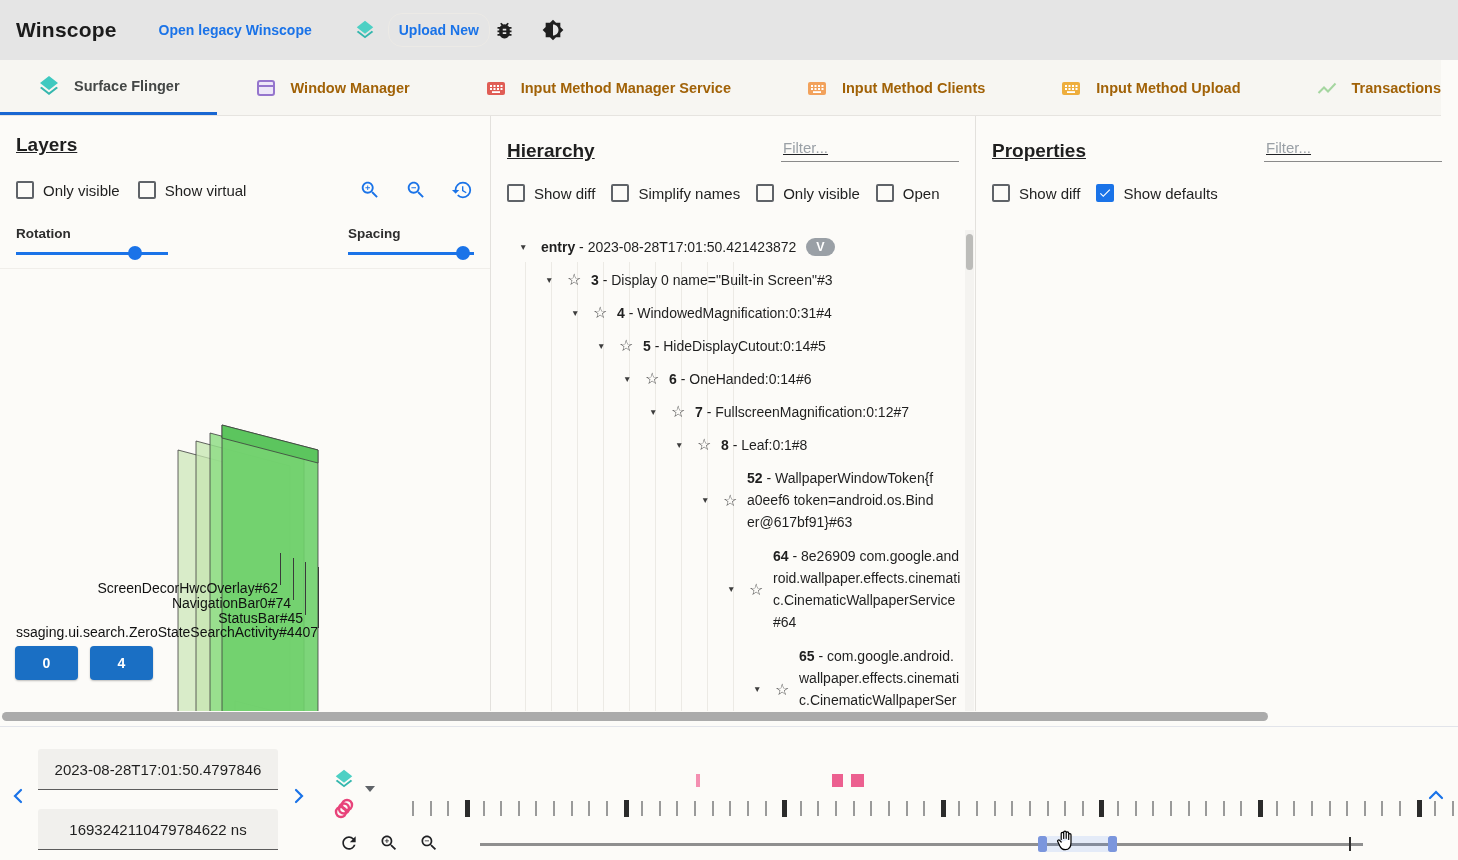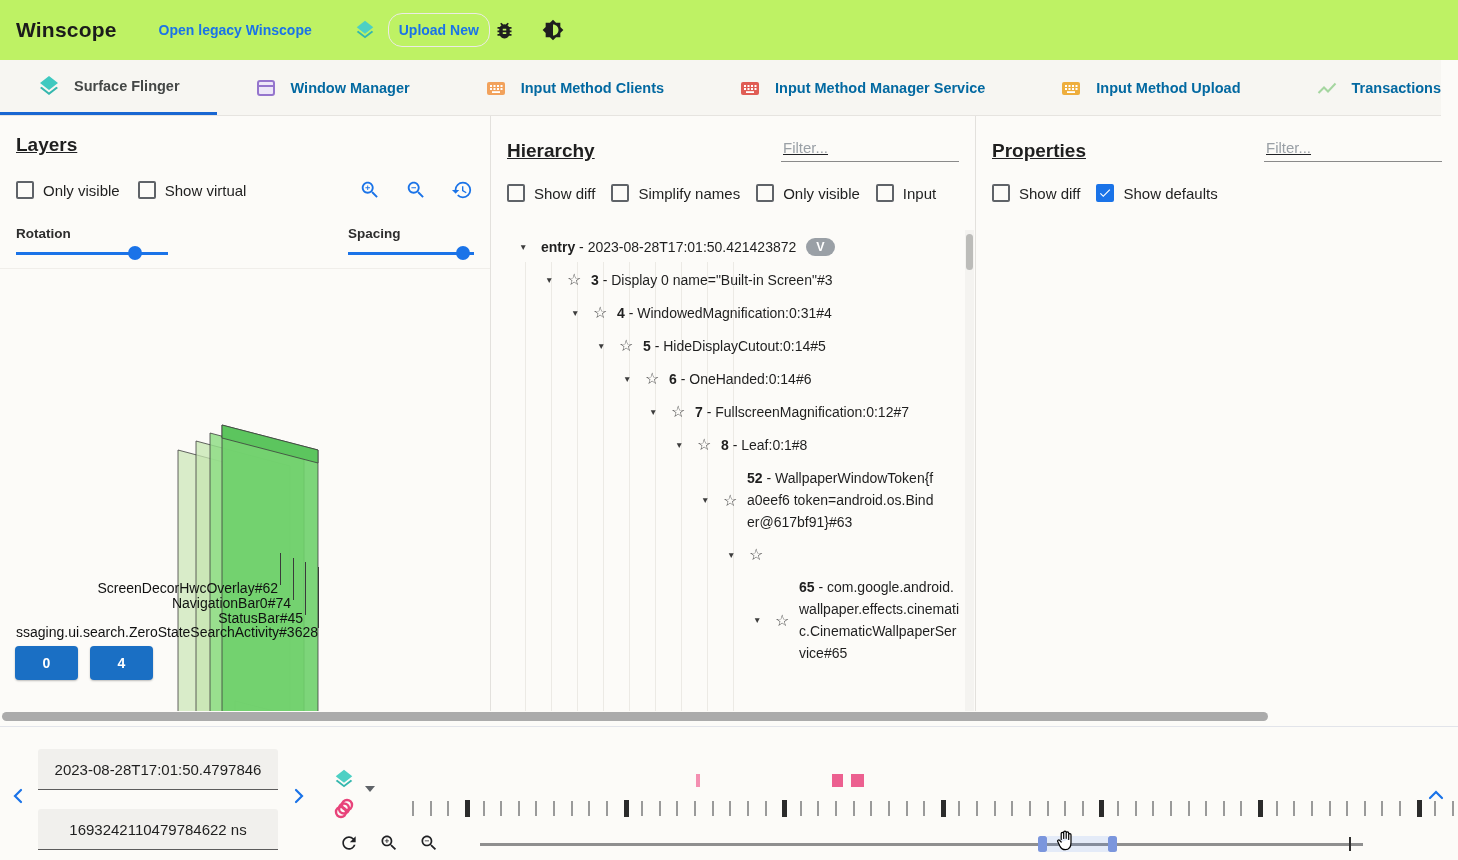--- a/index.html
+++ b/index.html
@@ -2,38 +2,38 @@
 <html><head>
 <meta charset="utf-8">
 <style>
   * { margin:0; padding:0; box-sizing:border-box; }
   html,body { width:1458px; height:860px; overflow:hidden;
     font-family:"Liberation Sans", sans-serif; background:#fcfbf8; color:#202124; }
   .stage { position:relative; width:1458px; height:860px; }
 
   
   .topbar { position:absolute; top:0; left:0; right:0; height:60px;
-    display:flex; align-items:center; padding:0 16px; background:#bef264; }
+    display:flex; align-items:center; padding:0 16px; background:#e5e5e5; }
   .app-title { font-size:21px; font-weight:bold; color:#1b1b1b; letter-spacing:.2px; }
   .legacy-link { margin-left:42px; font-size:14px; font-weight:bold; color:#1a73e8;
     text-decoration:none; cursor:pointer; }
   .file-wrap { margin-left:42px; display:flex; align-items:center; gap:8px; min-width:0; }
   .file-name { font-size:13.5px; font-weight:bold; color:#3c4043; white-space:nowrap; }
   .upload-btn { margin-left:12px; flex:none; border:1px solid #eceae6; background:transparent;
     color:#1a73e8; font-weight:bold; font-size:14px; padding:8px 10px; border-radius:14px; cursor:pointer;
     font-family:"Liberation Sans", sans-serif; }
   .iconbtn { flex:none; display:inline-flex; align-items:center; justify-content:center;
     width:30px; height:30px; cursor:pointer; }
 
   
   .tabbar { position:absolute; top:60px; left:0; right:17px; height:56px; display:flex;
     background:#f7f6f2; border-bottom:1px solid #e6e4e0; overflow:hidden; }
   .tab { display:flex; align-items:center; gap:13px; padding:0 37px; cursor:pointer;
     position:relative; flex:none; }
-  .tab-label { font-size:14.5px; color:#0369a1; font-weight:bold; white-space:nowrap; }
+  .tab-label { font-size:14.5px; color:#a16207; font-weight:bold; white-space:nowrap; }
   .tab.active { border-bottom:3px solid #1967d2; }
   .tab.active .tab-label { color:#444746; }
 
   
   .main { position:absolute; top:116px; left:0; right:0; height:595px; display:flex; }
   .panel { position:relative; height:100%; overflow:hidden; }
   .panel.layers { width:490px; }
   .panel.hier { width:485px; border-left:1px solid #e3e1dd; }
   .panel.props { flex:1; border-left:1px solid #e3e1dd; }
   .panel-head { display:flex; align-items:flex-end; justify-content:space-between;
@@ -153,54 +153,54 @@
           <svg width="24" height="24" viewBox="0 0 24 24">
             <rect x="4" y="5" width="16" height="14" rx="2" fill="#ede7f8" stroke="#9575cd" stroke-width="2"></rect>
             <line x1="4" y1="10" x2="20" y2="10" stroke="#9575cd" stroke-width="2"></line>
           </svg>
         </span>
         <span class="tab-label">Window Manager</span>
       </div>
       <div class="tab">
         <span style="display: inline-flex;">
           <svg width="24" height="24" viewBox="0 0 24 24">
+            <rect x="3" y="6" width="18" height="13" rx="2" fill="#e05d55"></rect>
+            <g fill="#fff">
+              <rect x="6" y="9" width="2" height="2"></rect>
+              <rect x="9.5" y="9" width="2" height="2"></rect>
+              <rect x="13" y="9" width="2" height="2"></rect>
+              <rect x="16.5" y="9" width="2" height="2"></rect>
+              <rect x="6" y="12" width="2" height="2"></rect>
+              <rect x="9.5" y="12" width="2" height="2"></rect>
+              <rect x="13" y="12" width="2" height="2"></rect>
+              <rect x="16.5" y="12" width="2" height="2"></rect>
+              <rect x="8" y="15.2" width="8" height="1.8"></rect>
+            </g>
+          </svg>
+        </span>
+        <span class="tab-label">Input Method Manager Service</span>
+      </div>
+      <div class="tab">
+        <span style="display: inline-flex;">
+          <svg width="24" height="24" viewBox="0 0 24 24">
             <rect x="3" y="6" width="18" height="13" rx="2" fill="#f2a25c"></rect>
             <g fill="#fff">
               <rect x="6" y="9" width="2" height="2"></rect>
               <rect x="9.5" y="9" width="2" height="2"></rect>
               <rect x="13" y="9" width="2" height="2"></rect>
               <rect x="16.5" y="9" width="2" height="2"></rect>
               <rect x="6" y="12" width="2" height="2"></rect>
               <rect x="9.5" y="12" width="2" height="2"></rect>
               <rect x="13" y="12" width="2" height="2"></rect>
               <rect x="16.5" y="12" width="2" height="2"></rect>
               <rect x="8" y="15.2" width="8" height="1.8"></rect>
             </g>
           </svg>
         </span>
         <span class="tab-label">Input Method Clients</span>
-      </div>
-      <div class="tab">
-        <span style="display: inline-flex;">
-          <svg width="24" height="24" viewBox="0 0 24 24">
-            <rect x="3" y="6" width="18" height="13" rx="2" fill="#e05d55"></rect>
-            <g fill="#fff">
-              <rect x="6" y="9" width="2" height="2"></rect>
-              <rect x="9.5" y="9" width="2" height="2"></rect>
-              <rect x="13" y="9" width="2" height="2"></rect>
-              <rect x="16.5" y="9" width="2" height="2"></rect>
-              <rect x="6" y="12" width="2" height="2"></rect>
-              <rect x="9.5" y="12" width="2" height="2"></rect>
-              <rect x="13" y="12" width="2" height="2"></rect>
-              <rect x="16.5" y="12" width="2" height="2"></rect>
-              <rect x="8" y="15.2" width="8" height="1.8"></rect>
-            </g>
-          </svg>
-        </span>
-        <span class="tab-label">Input Method Manager Service</span>
       </div>
       <div class="tab">
         <span style="display: inline-flex;">
           <svg width="24" height="24" viewBox="0 0 24 24">
             <rect x="3" y="6" width="18" height="13" rx="2" fill="#eeae3d"></rect>
             <g fill="#fff">
               <rect x="6" y="9" width="2" height="2"></rect>
               <rect x="9.5" y="9" width="2" height="2"></rect>
               <rect x="13" y="9" width="2" height="2"></rect>
               <rect x="16.5" y="9" width="2" height="2"></rect>
@@ -289,21 +289,21 @@
         <div>
             <div class="leader" style="left: 280px; top: 284px; height: 32px;"></div>
             <div class="leader" style="left: 293px; top: 289px; height: 42px;"></div>
             <div class="leader" style="left: 305px; top: 293px; height: 53px;"></div>
             <div class="leader" style="left: 318px; top: 298px; height: 61px;"></div>
           </div>
         <div>
             <div class="layer-label" style="right: 212px; top: 311px;">ScreenDecorHwcOverlay#62</div>
             <div class="layer-label" style="right: 199px; top: 326px;">NavigationBar0#74</div>
             <div class="layer-label" style="right: 187px; top: 341px;">StatusBar#45</div>
-            <div class="layer-label" style="right: 172px; top: 355px;">ssaging.ui.search.ZeroStateSearchActivity#3628</div>
+            <div class="layer-label" style="right: 172px; top: 355px;">ssaging.ui.search.ZeroStateSearchActivity#4407</div>
           </div>
       </div>
       <div class="idx-buttons">
           <button class="idx-btn">0</button>
           <button class="idx-btn">4</button>
         </div>
     </div>
 
     <div class="panel hier">
       <div class="panel-head">
@@ -318,21 +318,21 @@
           <label class="cb">
             <span class="cbbox"></span>
             <span class="cblabel">Simplify names</span>
           </label>
           <label class="cb">
             <span class="cbbox"></span>
             <span class="cblabel">Only visible</span>
           </label>
           <label class="cb">
             <span class="cbbox"></span>
-            <span class="cblabel">Input</span>
+            <span class="cblabel">Open</span>
           </label>
         </div>
       <div class="tree">
         <div class="tree-guides">
             <div style="left: 34px;"></div>
             <div style="left: 60px;"></div>
             <div style="left: 86px;"></div>
             <div style="left: 112px;"></div>
             <div style="left: 138px;"></div>
             <div style="left: 164px;"></div>
@@ -376,20 +376,21 @@
             <span class="ntext"><b>8</b> - Leaf:0:1#8</span>
           </div>
           <div class="trow wrap" style="padding-left: 210px;">
             <span class="arrow">▼</span>
             <span class="star">☆</span>
             <span class="ntext"><b>52</b> - WallpaperWindowToken{fa0eef6 token=android.os.Binder@617bf91}#63</span>
           </div>
           <div class="trow wrap" style="padding-left: 236px;">
             <span class="arrow">▼</span>
             <span class="star">☆</span>
+            <span class="ntext"><b>64</b> - 8e26909 com.google.android.wallpaper.effects.cinematic.CinematicWallpaperService#64</span>
           </div>
           <div class="trow wrap" style="padding-left: 262px;">
             <span class="arrow">▼</span>
             <span class="star">☆</span>
             <span class="ntext"><b>65</b> - com.google.android.wallpaper.effects.cinematic.CinematicWallpaperService#65</span>
           </div>
         </div>
       <div class="vscroll">
         <div class="vthumb"></div>
       </div>

